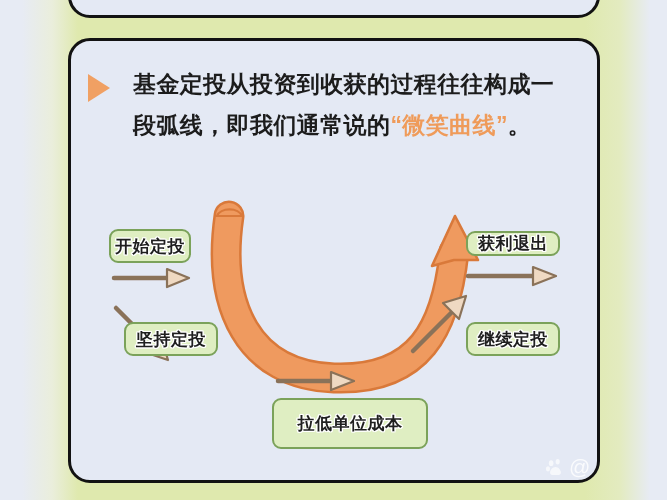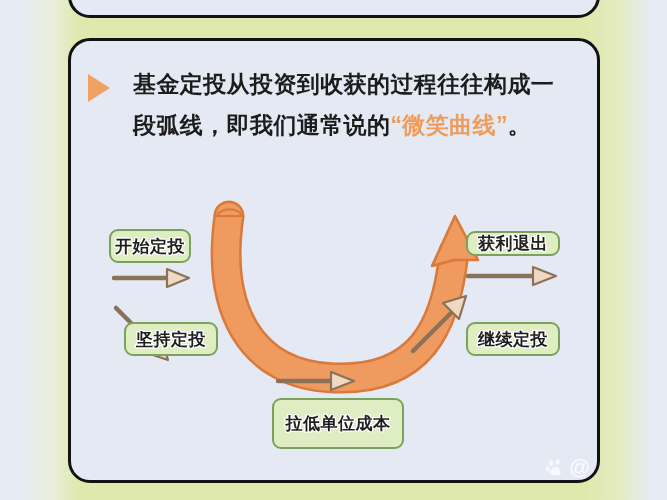--- a/index.html
+++ b/index.html
@@ -124,21 +124,21 @@
     text-shadow:
       1.2px 0 0 #ffffff, -1.2px 0 0 #ffffff,
       0 1.2px 0 #ffffff, 0 -1.2px 0 #ffffff,
       1px 1px 0 #ffffff, -1px -1px 0 #ffffff,
       1px -1px 0 #ffffff, -1px 1px 0 #ffffff;
   }
   .chip-start   { left: 109px; top: 229px; width: 82px;  height: 34px; }
   .chip-persist { left: 124px; top: 322px; width: 94px;  height: 34px; }
   .chip-exit    { left: 466px; top: 231px; width: 94px;  height: 25px; }
   .chip-continue{ left: 456px; top: 322px; width: 94px;  height: 34px; margin-left: 10px; }
-  .chip-bottom  { left: 272px; top: 398px; width: 132px; height: 51px; }
+  .chip-bottom  { left: 272px; top: 398px; width: 156px; height: 51px; }
   .chip-bottom .ln { display: block; }
 
   
   .watermark {
     position: absolute;
     left: 545px;
     top: 455px;
     display: flex;
     align-items: center;
     gap: 3px;

